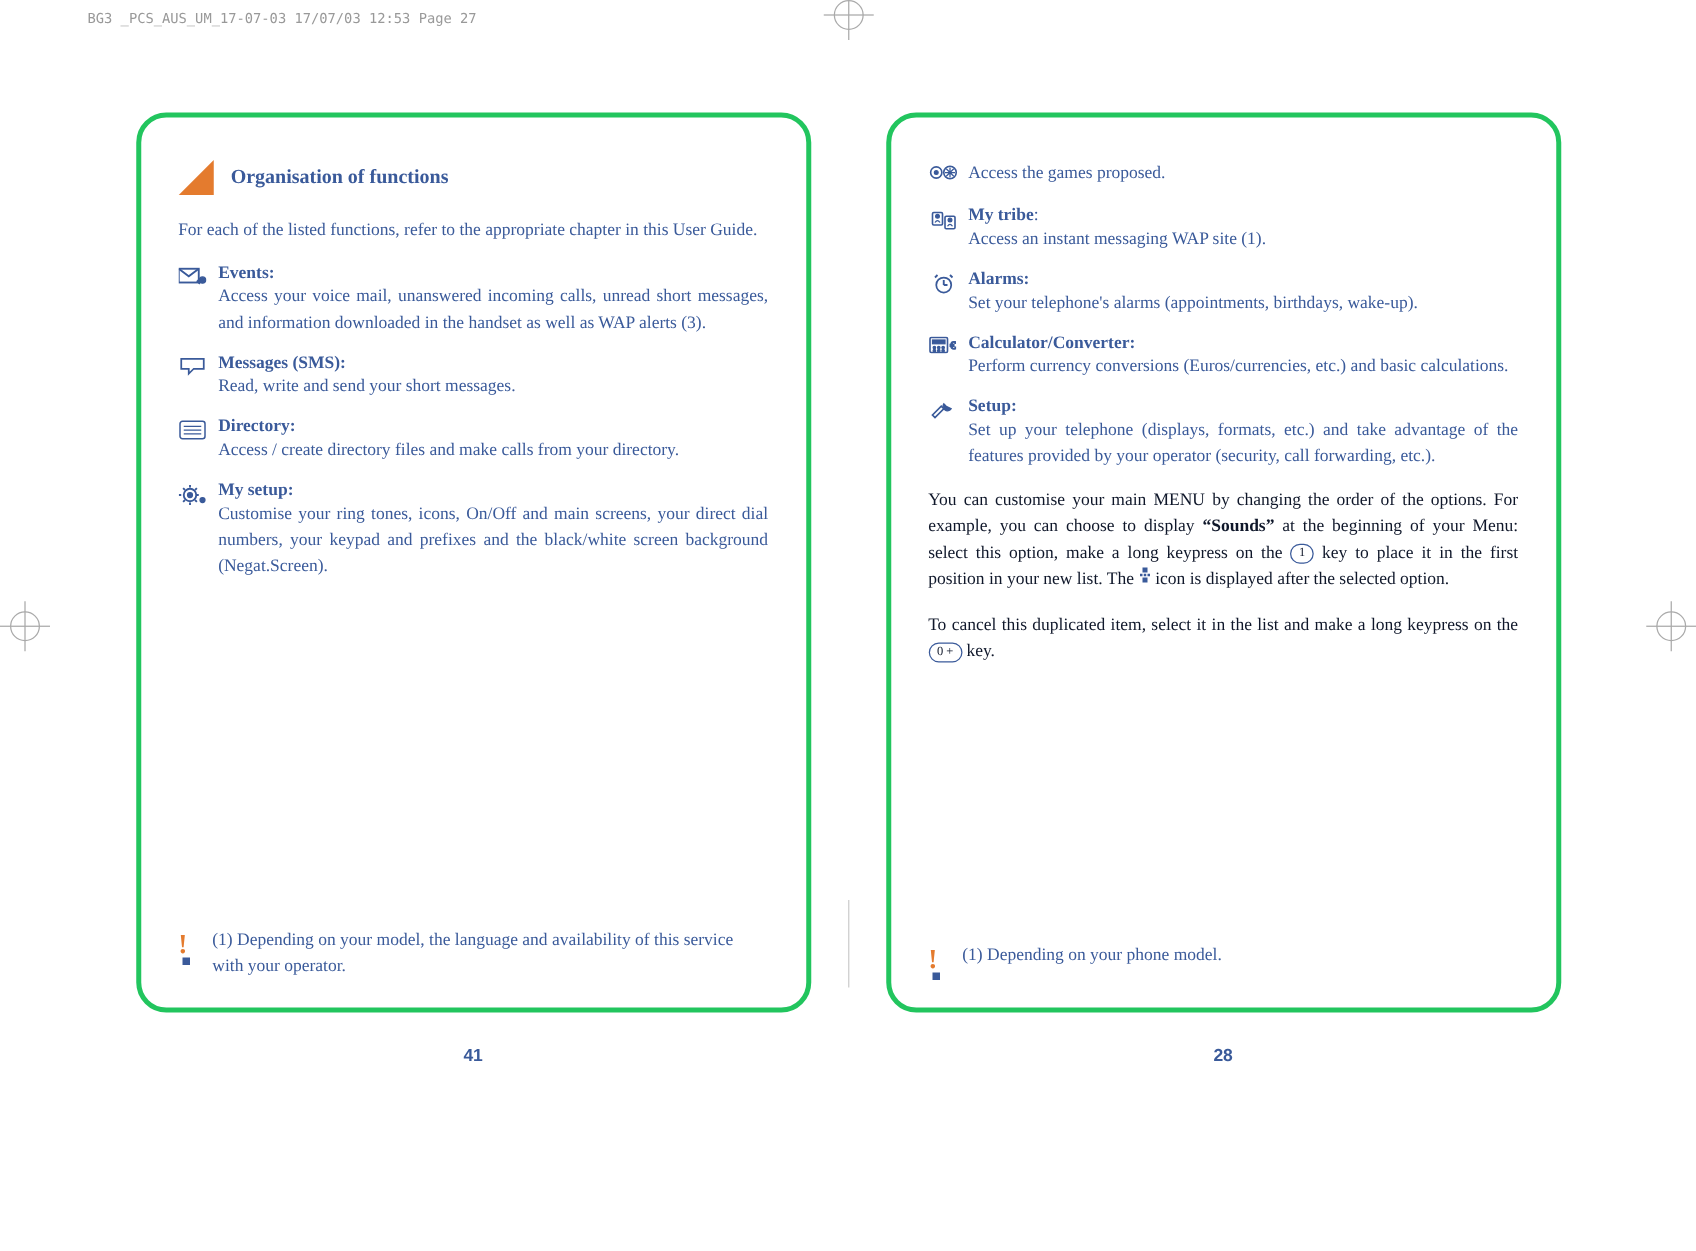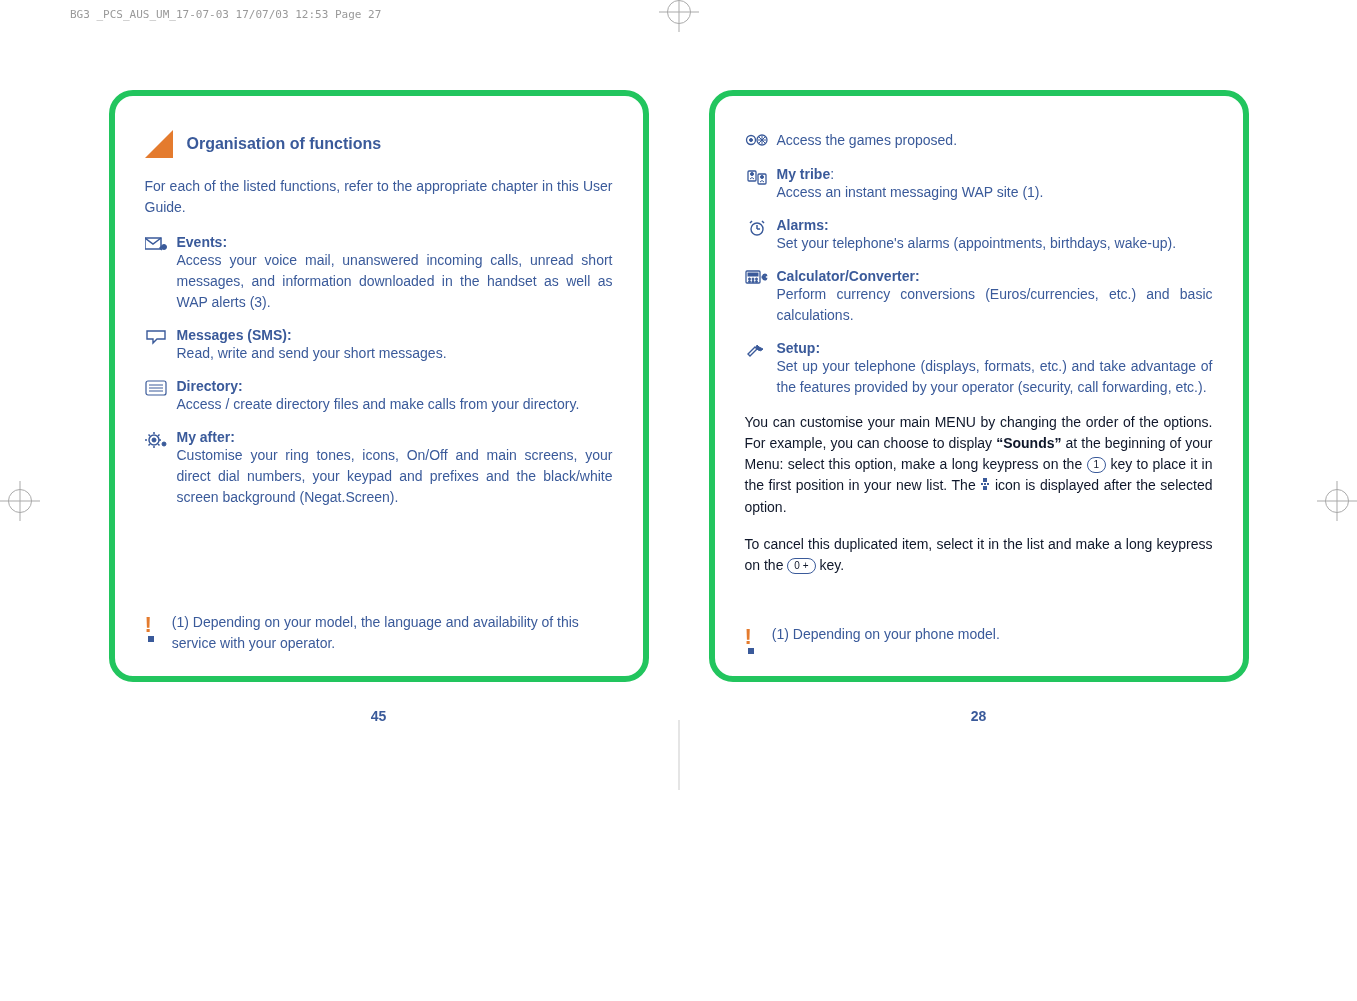--- a/index.html
+++ b/index.html
@@ -84,25 +84,26 @@
     right: 0;
     bottom: 50px;
     justify-content: center;
     gap: 60px;
   }
   .page {
     width: 540px;
     position: relative;
   }
   .page-box {
-    border: 6px solid #22c55e;
+    border: 4px solid #22c55e;
     border-radius: 24px;
     padding: 34px 30px 30px 30px;
-    height: 592px;
+    height: 720px;
     position: relative;
+    font-family: Liberation Serif, serif;
   }
   .org-heading {
     display: flex;
     align-items: center;
     margin-bottom: 18px;
   }
   .triangle {
     width: 0;
     height: 0;
     border-style: solid;
@@ -275,31 +276,31 @@
       <div class="item">
         <div class="item-icon">
           <svg width="24" height="18" viewBox="0 0 24 18">
               <circle cx="9" cy="9" r="5" fill="none" stroke="#3a5a9a" stroke-width="1.5"></circle>
               <circle cx="9" cy="9" r="2" fill="#3a5a9a"></circle>
               <path d="M9 3 L9 1 M9 15 L9 17 M14 9 L16 9 M2 9 L0 9 M13 5 L14.5 3.5 M5 13 L3.5 14.5 M13 13 L14.5 14.5 M5 5 L3.5 3.5" stroke="#3a5a9a" stroke-width="1.5"></path>
               <circle cx="19" cy="13" r="2" fill="#3a5a9a"></circle>
             </svg>
         </div>
         <div class="item-body">
-          <div class="item-title">My after:</div>
+          <div class="item-title">My setup:</div>
           <div class="item-desc">Customise your ring tones, icons, On/Off and main screens, your direct dial numbers, your keypad and prefixes and the black/white screen background (Negat.Screen).</div>
         </div>
       </div>
 
       <div class="footnote-block">
         <div><span class="bang-icon">!</span><span class="bang-dot"></span></div>
         <div class="footnote-text">(1)  Depending on your model, the language and availability of this service with your operator.</div>
       </div>
     </div>
-    <div class="pagenum">45</div>
+    <div class="pagenum">41</div>
   </div>
 
   <div class="page">
     <div class="page-box">
 
       <div class="item">
         <div class="item-icon">
           <svg width="24" height="16" viewBox="0 0 24 16">
               <circle cx="6" cy="8" r="4.5" fill="none" stroke="#3a5a9a" stroke-width="1.3"></circle>
               <circle cx="6" cy="8" r="1.5" fill="#3a5a9a"></circle>

